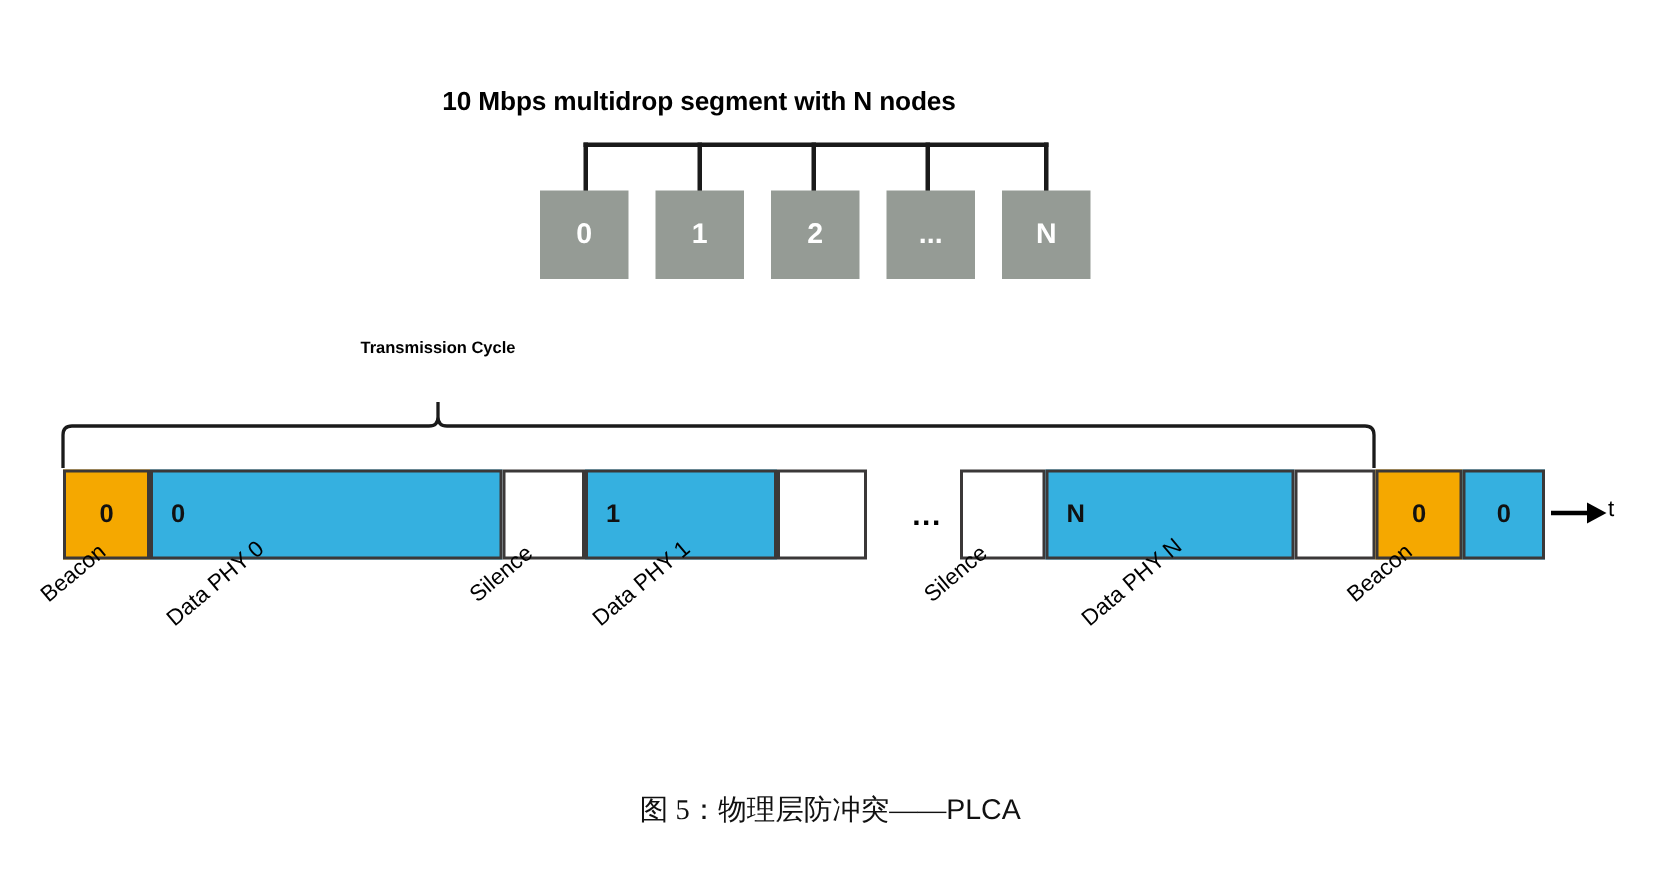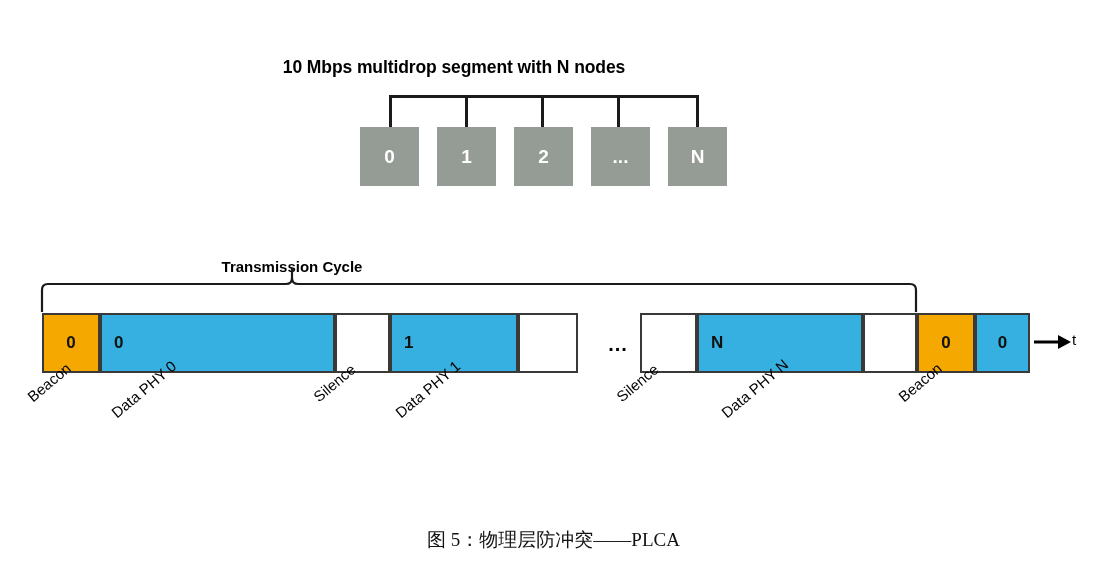--- a/index.html
+++ b/index.html
@@ -15,21 +15,21 @@
     position: relative;
     width: 1107px;
     height: 579px;
     overflow: hidden;
     background: #ffffff;
   }
 
   
   #segment-title {
     position: absolute;
-    left: 0;
+    left: 12px;
     top: 57px;
     width: 908px;
     text-align: center;
     font-size: 17.5px;
     font-weight: bold;
     color: #000000;
     letter-spacing: -0.1px;
   }
 
   #node-bus-line {
@@ -59,24 +59,24 @@
     display: flex;
     align-items: center;
     justify-content: center;
     box-sizing: border-box;
   }
 
   
   #cycle-label {
     position: absolute;
     left: 192px;
-    top: 258px;
+    top: 226px;
     width: 200px;
     text-align: center;
-    font-size: 15px;
+    font-size: 11px;
     font-weight: bold;
     color: #000000;
   }
   #cycle-bracket {
     position: absolute;
     left: 36px;
     top: 268px;
     width: 890px;
     height: 44px;
   }
@@ -150,21 +150,21 @@
     position: absolute;
     left: 0;
     top: 527px;
     width: 1107px;
     text-align: center;
     font-size: 19px;
     color: #111111;
     font-family: "Liberation Serif", serif;
   }
   #figure-caption .cap-latin {
-    font-family: Liberation Serif, serif;
+    font-family: Liberation Sans, sans-serif;
   }
 </style>
 </head>
 <body>
 
 <div id="canvas">
 
   <div id="segment-title">10 Mbps multidrop segment with N nodes</div>
 
   <div id="node-bus-line"></div>

